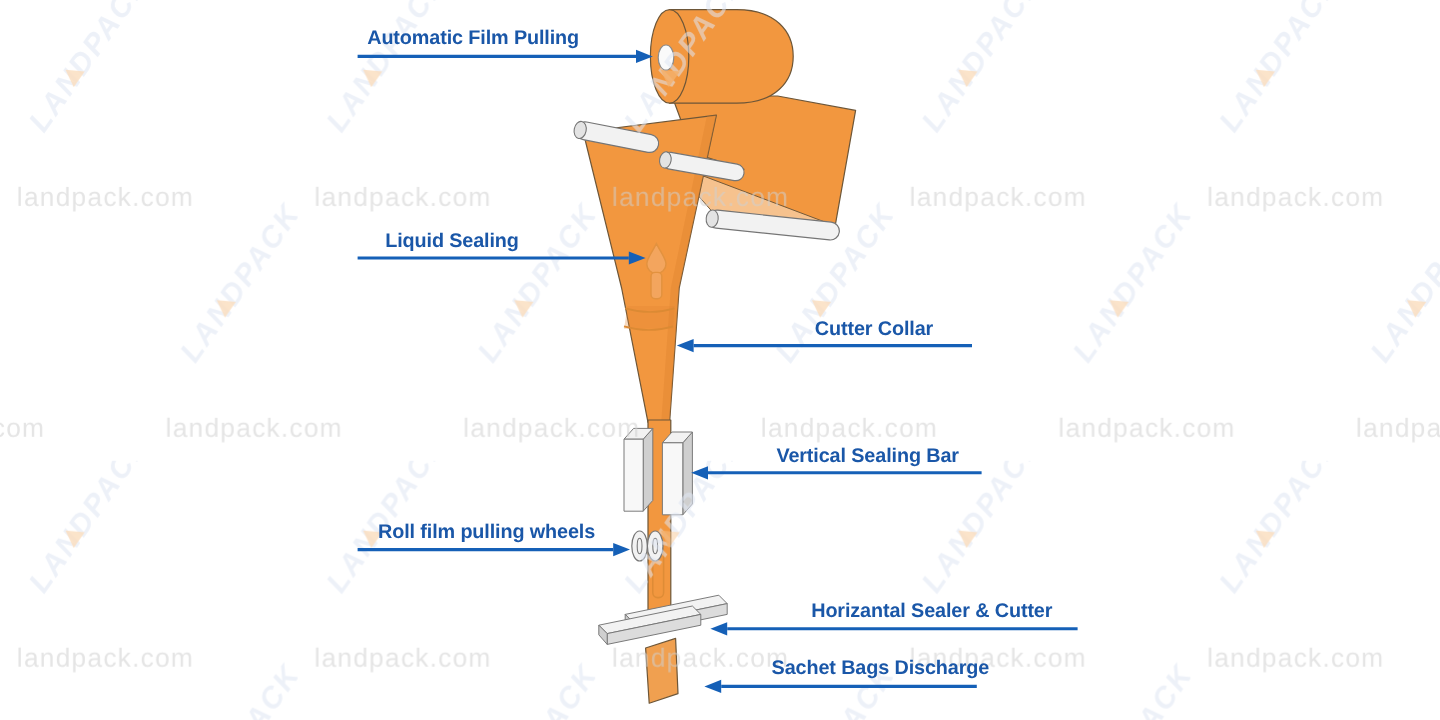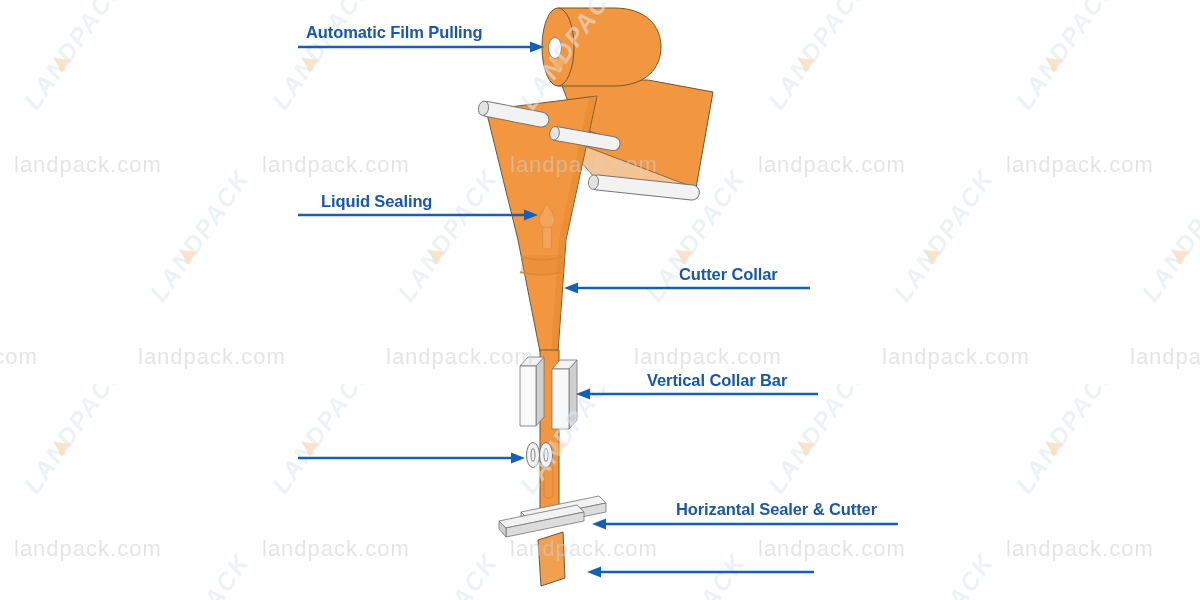--- a/index.html
+++ b/index.html
@@ -170,16 +170,18 @@
     </g>
     <g>
       <path class="arrow-line" d="M814,572 H601"></path>
         <polygon class="arrow-head" points="587,572 601,566.5 601,577.5"></polygon>
     </g>
   </svg>
 
   <div class="part-label" style="left:306px;top:23px">Automatic Film Pulling</div>
   <div class="part-label" style="left:321px;top:192px">Liquid Sealing</div>
   <div class="part-label" style="left:679px;top:265px">Cutter Collar</div>
-  <div class="part-label" style="left:647px;top:371px">Vertical Collar Bar</div>
+  <div class="part-label" style="left:647px;top:371px">Vertical Sealing Bar</div>
+  <div class="part-label" style="left:315px;top:434px">Roll film pulling wheels</div>
   <div class="part-label" style="left:676px;top:500px">Horizantal Sealer &amp; Cutter</div>
+  <div class="part-label" style="left:643px;top:548px">Sachet Bags Discharge</div>
 
 </div>
 
 </body></html>

